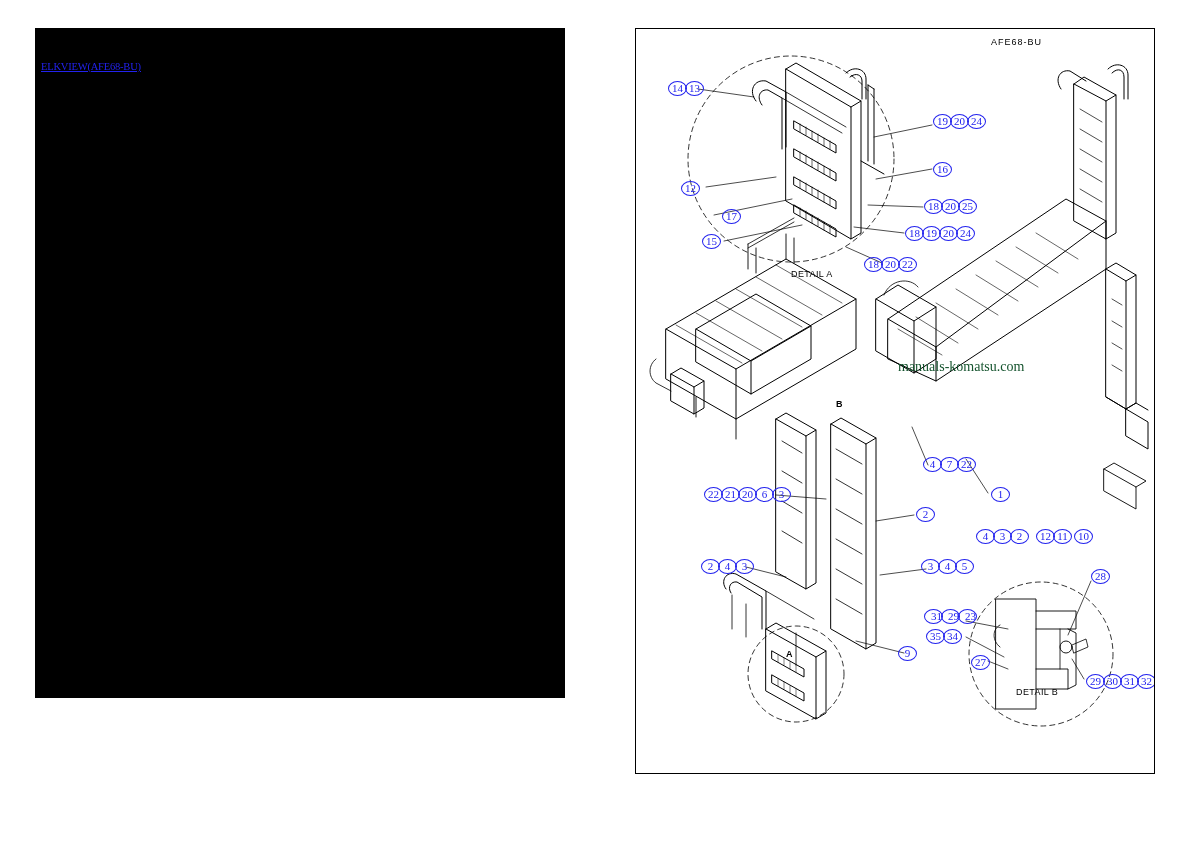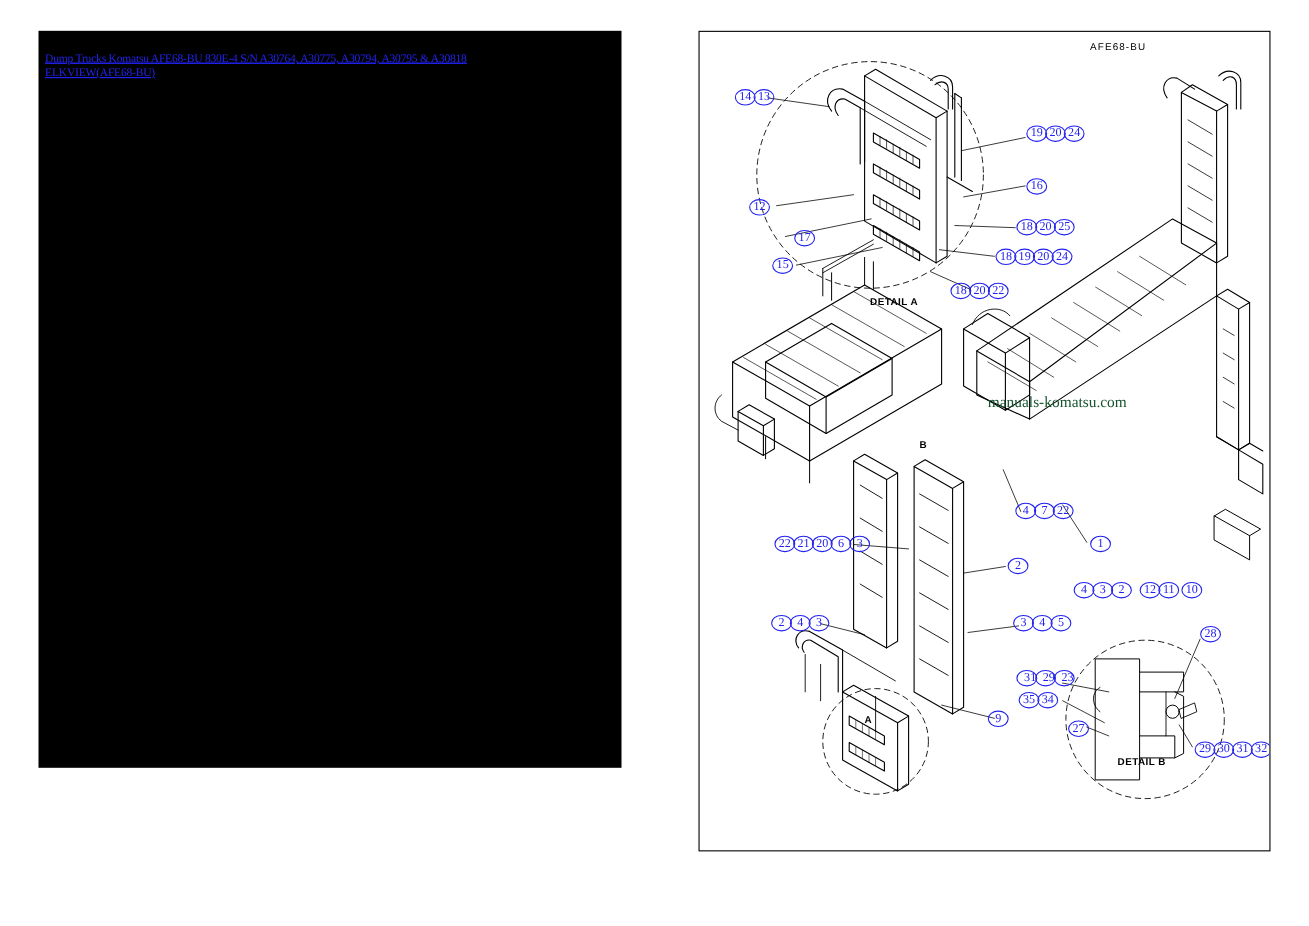--- a/index.html
+++ b/index.html
@@ -93,21 +93,21 @@
     border-radius: 50%;
     margin-right: -2px;
     vertical-align: middle;
     background: rgba(255,255,255,0.0);
   }
 
   .detail-label {
     position: absolute;
     font-family: "Liberation Sans", sans-serif;
     font-size: 9px;
-    font-weight: bold;
+    font-weight: normal;
     color: #000000;
     letter-spacing: 0.4px;
   }
   .plain-label {
     position: absolute;
     font-family: "Liberation Sans", sans-serif;
     font-size: 9px;
     font-weight: bold;
     color: #000000;
   }
@@ -118,21 +118,21 @@
     color: #000000;
     letter-spacing: 1px;
   }
 </style>
 </head>
 <body>
 
 <div id="left-panel"></div>
 
 <div id="left-title">
-  <a class="lnk" href="#">Dump Trucks Komatsu AFE68-BU 830E-4 S/N A30764, A30775, A30794, A30795 &amp; A30818</a><br>
+  <br>
   <a class="lnk" href="#">ELKVIEW(AFE68-BU)</a>
 </div>
 
 <div id="right-panel">
 
   <div class="top-code" style="left:355px; top:8px;">AFE68-BU</div>
 
   <svg id="diagram-svg" viewBox="0 0 520 760">
     <g fill="none" stroke="#000000" stroke-width="1" stroke-linejoin="round" stroke-linecap="round">
 

